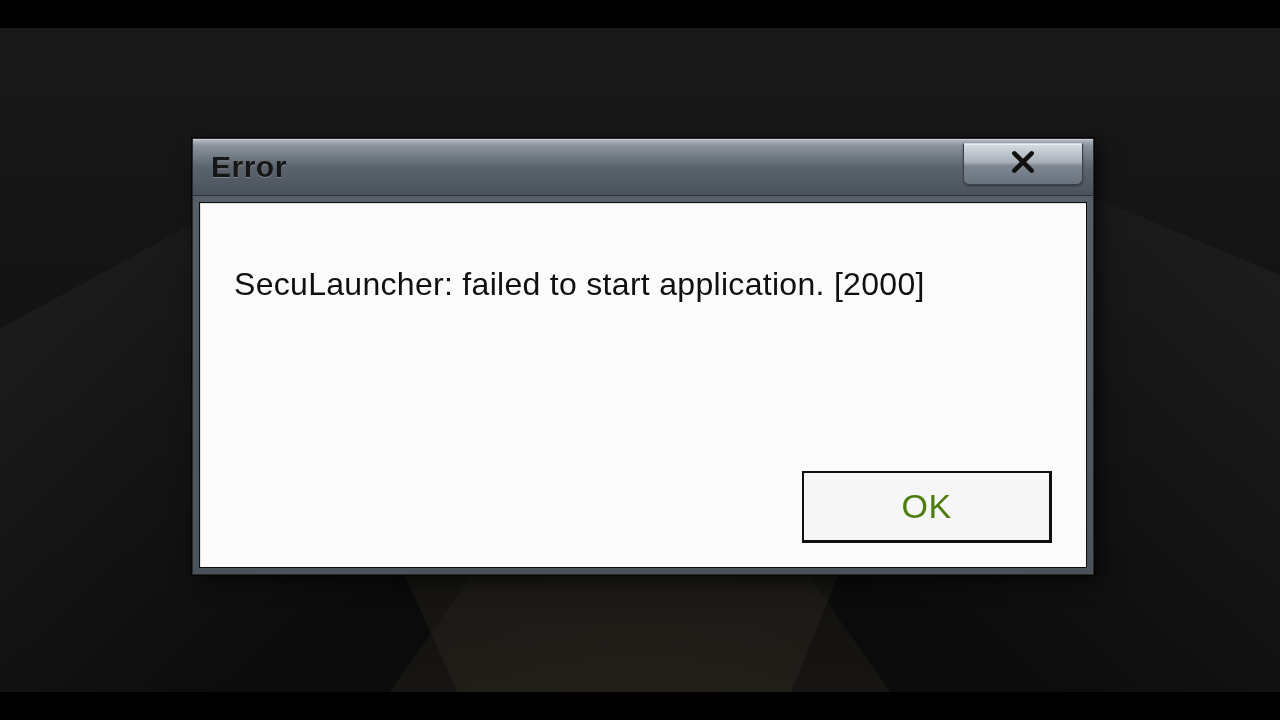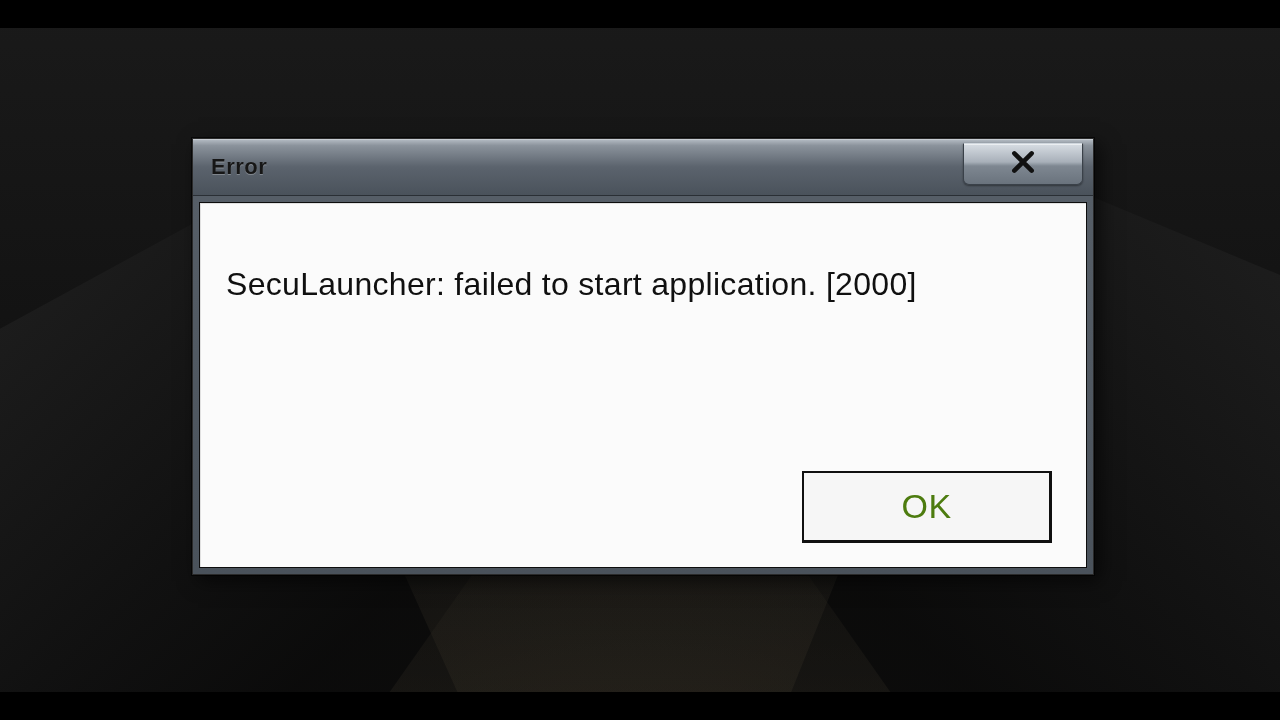--- a/index.html
+++ b/index.html
@@ -69,21 +69,21 @@
   .titlebar {
     height: 56px;
     background: linear-gradient(to bottom, #b7bec6 0%, #8a929b 12%, #5b636d 50%, #4a525b 100%);
     display: flex;
     align-items: center;
     justify-content: space-between;
     border-bottom: 1px solid #2a2f35;
     box-shadow: inset 0 1px 0 rgba(255,255,255,0.25);
   }
   .titlebar-title {
-    font-size: 22px;
+    font-size: 30px;
     font-weight: 700;
     color: #161616;
     margin-left: 18px;
     text-shadow: 0 1px 0 rgba(255,255,255,0.25);
     letter-spacing: 0.5px;
   }
   .close-btn {
     width: 118px;
     height: 40px;
     margin-right: 10px;
@@ -103,21 +103,21 @@
     height: 26px;
   }
 
   .client-wrap {
     padding: 6px;
     background: linear-gradient(to bottom, #565e67 0%, #4a525b 100%);
   }
   .client {
     background: #fbfbfb;
     border: 1px solid #0d0d0d;
-    padding: 60px 34px 24px 26px;
+    padding: 60px 34px 24px 34px;
     box-shadow: inset 1px 1px 0 rgba(0,0,0,0.1);
     min-height: 280px;
     position: relative;
   }
   .message {
     font-size: 32px;
     color: #101010;
     font-weight: 500;
     letter-spacing: 0.3px;
     margin: 0;

